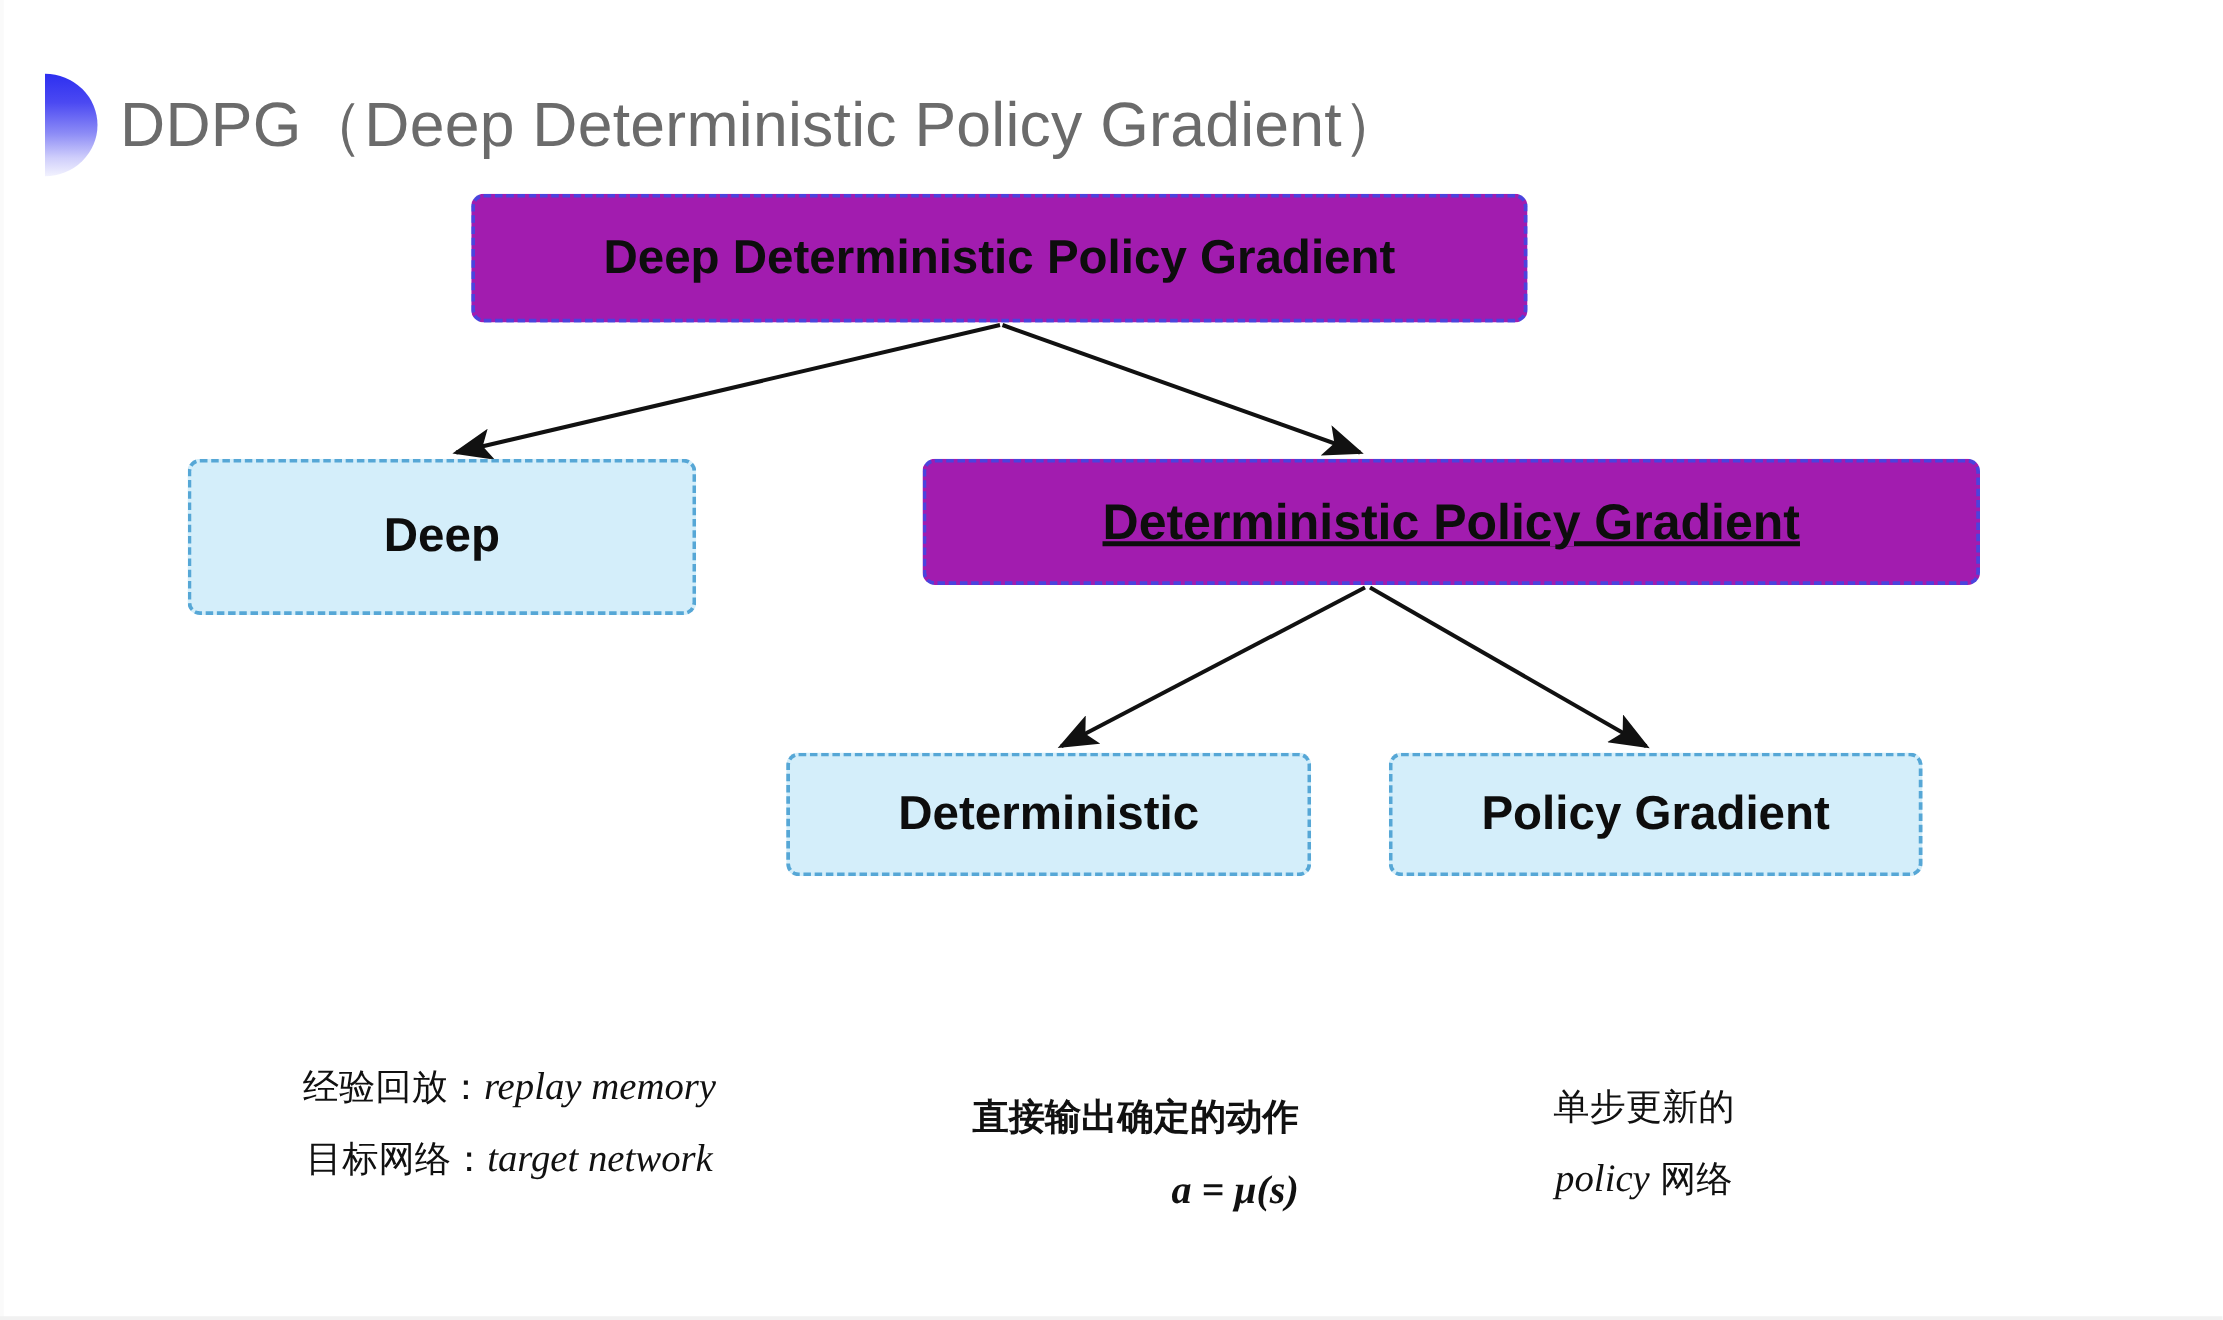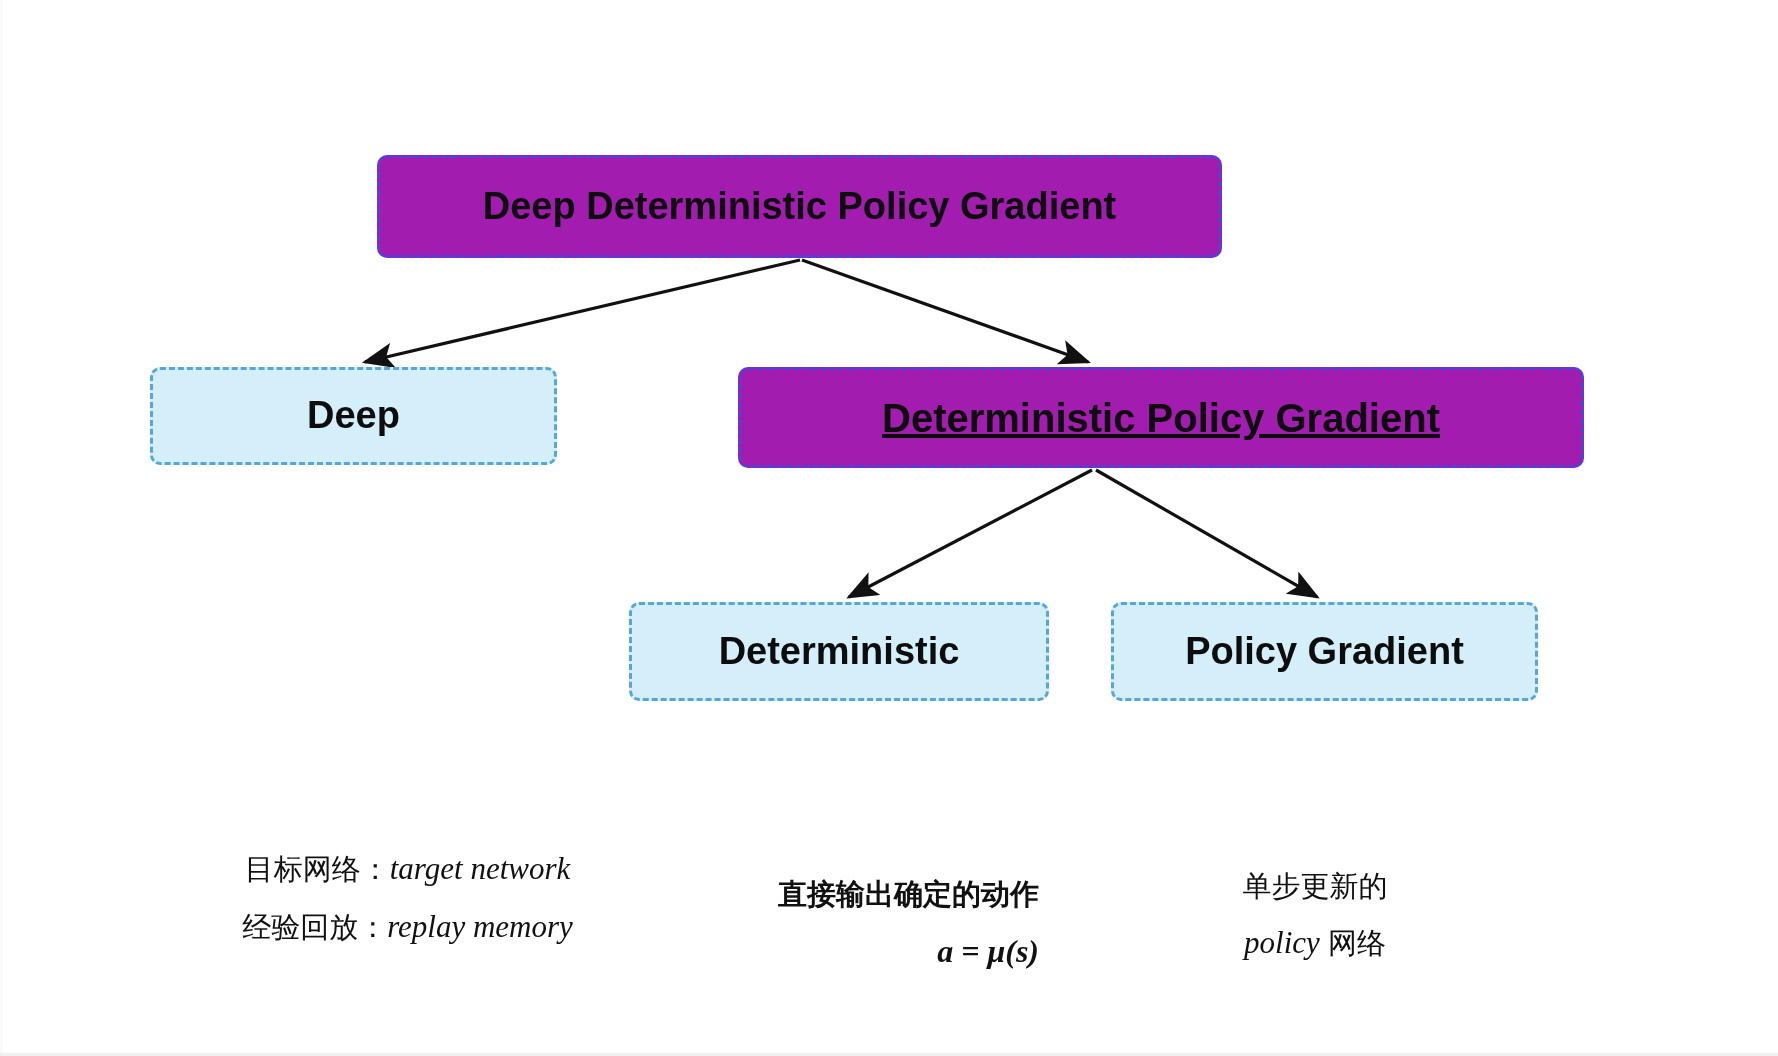--- a/index.html
+++ b/index.html
@@ -59,21 +59,21 @@
     border:3px dashed #4b43dd;
   }
   .node.cyan{
     background:#d4eefa;
     border:3px dashed #56a7d6;
   }
   .node .node-label{pointer-events:none;}
 
   
   #node-root   {left:377px; top:155px; width:845px; height:103px; font-size:38px;}
-  #node-deep   {left:150px; top:367px; width:407px; height:98px; font-size:38px;}
+  #node-deep   {left:150px; top:367px; width:407px; height:125px; font-size:38px;}
   #node-dpg    {left:738px; top:367px; width:846px; height:101px; font-size:40px;text-decoration:underline;}
   #node-det    {left:629px; top:602px; width:420px; height:99px;  font-size:38px;}
   #node-pg     {left:1111px;top:602px; width:427px; height:99px;  font-size:38px;}
 
   
   #edges{position:absolute;left:0;top:0;width:1778px;height:1056px;pointer-events:none;}
 
   
   .caption{
     position:absolute;
@@ -102,20 +102,24 @@
   #cap-det .ln{display:block;}
 
   #cap-pg{left:1125px; top:860px; width:380px; text-align:center;}
   #cap-pg .ln{display:block;}
 </style>
 </head>
 <body>
 
 <div id="stage">
 
+  <div id="title-row">
+    <div class="title-bullet"></div>
+    <div class="title-text">DDPG（Deep Deterministic Policy Gradient）</div>
+  </div>
 
   <svg id="edges" viewBox="0 0 1778 1056" width="1778" height="1056" xmlns="http://www.w3.org/2000/svg">
     <defs>
       <marker id="arrowhead" markerWidth="10" markerHeight="8" refX="9" refY="4" orient="auto" markerUnits="strokeWidth">
         <path d="M0,0 L10,4 L0,8 L2.2,4 Z" fill="#111111"></path>
       </marker>
     </defs>
 
     <line x1="800" y1="260" x2="365" y2="362" stroke="#111111" stroke-width="3.2" marker-end="url(#arrowhead)"></line>
 
@@ -140,22 +144,22 @@
 
   <div id="node-det" class="node cyan">
     <span class="node-label">Deterministic</span>
   </div>
 
   <div id="node-pg" class="node cyan">
     <span class="node-label">Policy Gradient</span>
   </div>
 
   <div id="cap-deep" class="caption">
+    <span class="ln l3"><span>经验回放：</span><span class="it">replay memory</span></span>
     <span class="ln l2"><span>目标网络：</span><span class="it">target network</span></span>
-    <span class="ln l3"><span>经验回放：</span><span class="it">replay memory</span></span>
   </div>
 
   <div id="cap-det" class="caption">
     <span class="ln">直接输出确定的动作</span>
     <span class="ln math">a = μ(s)</span>
   </div>
 
   <div id="cap-pg" class="caption">
     <span class="ln">单步更新的</span>
     <span class="ln"><span class="it">policy</span><span> 网络</span></span>

